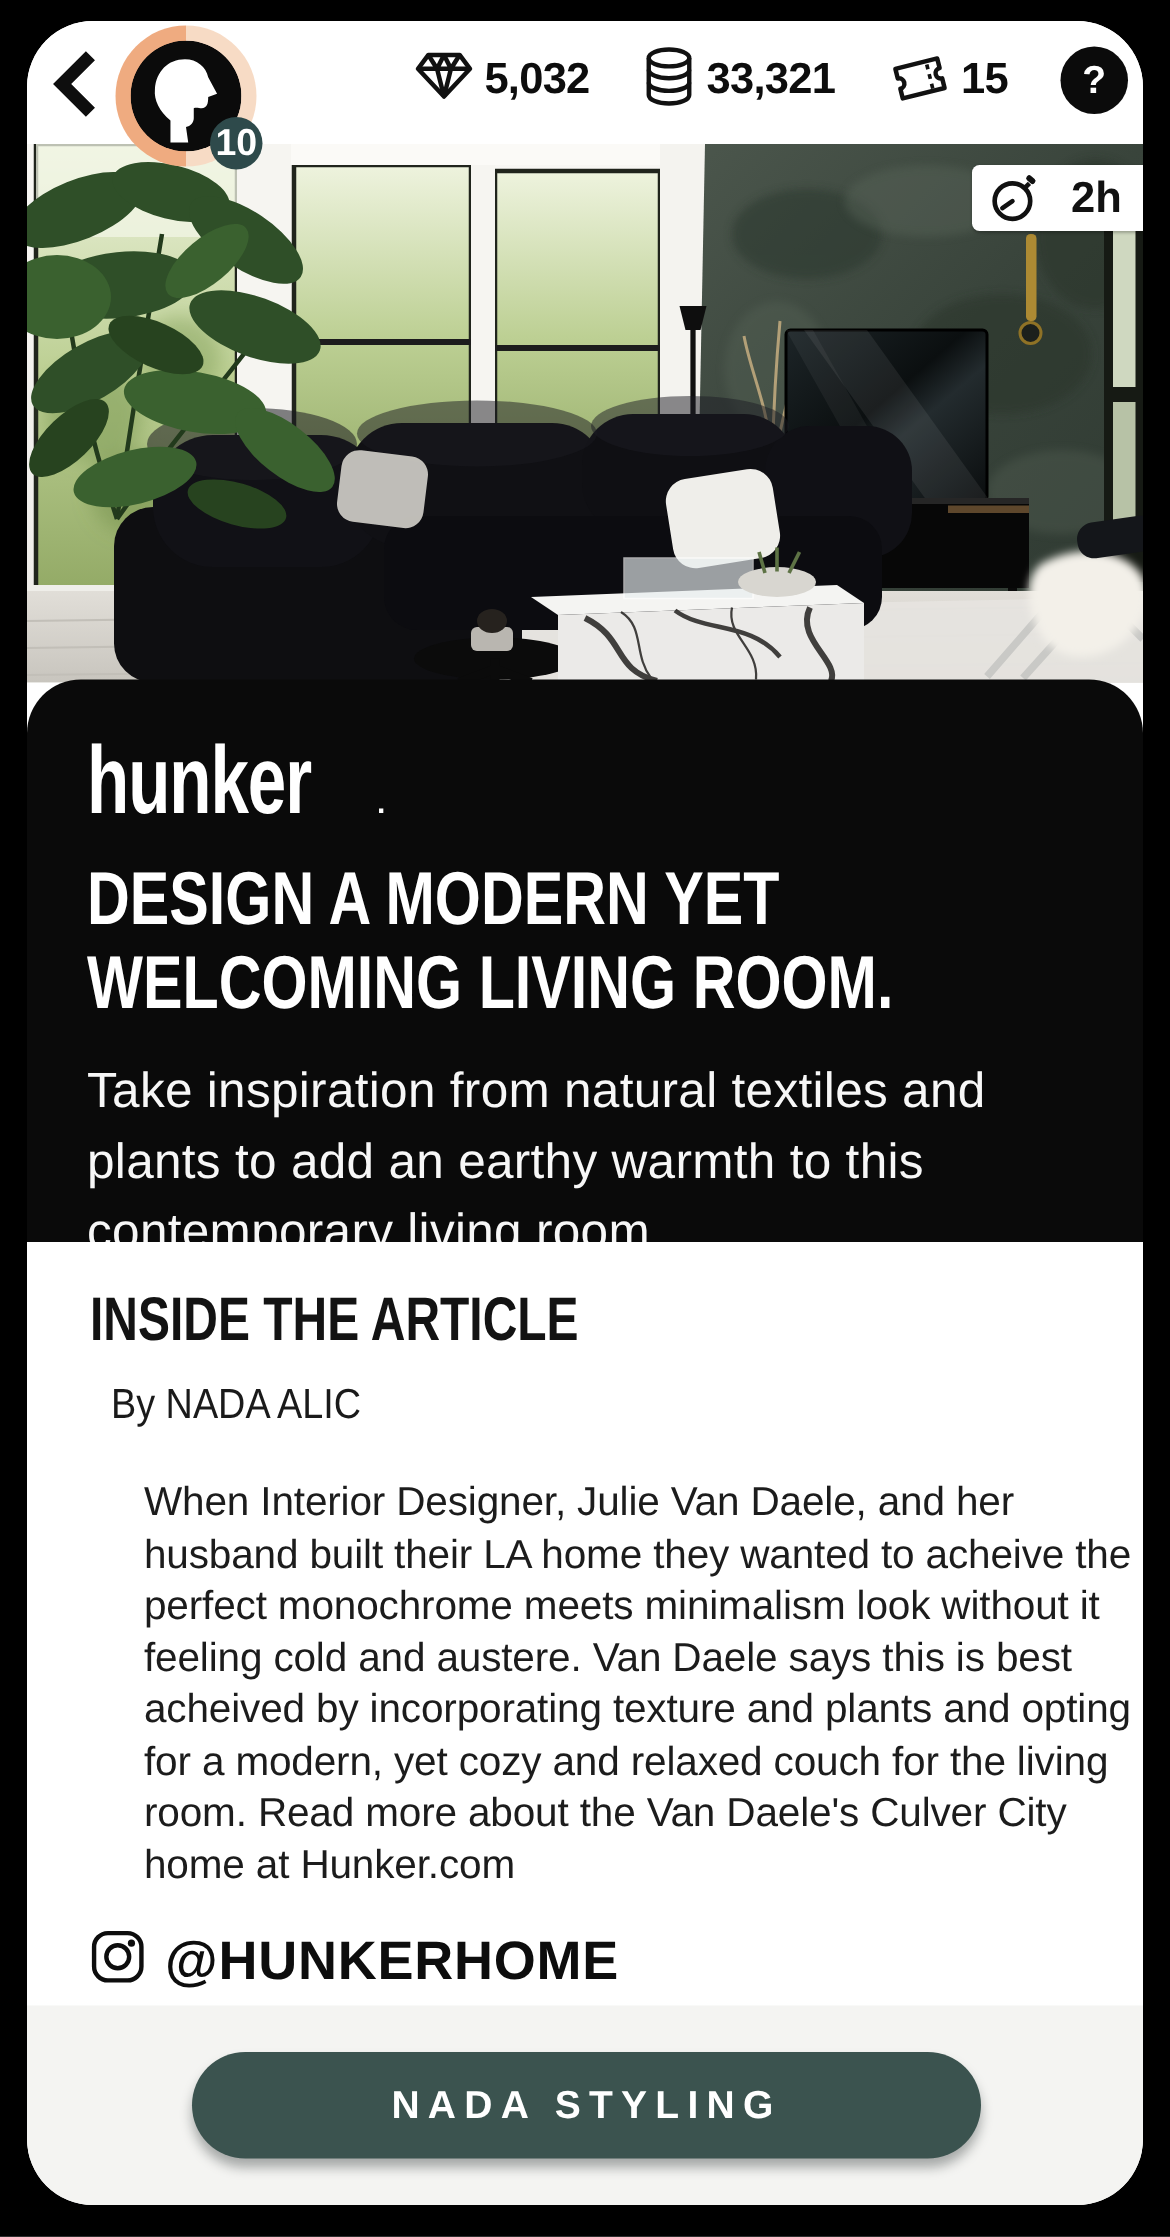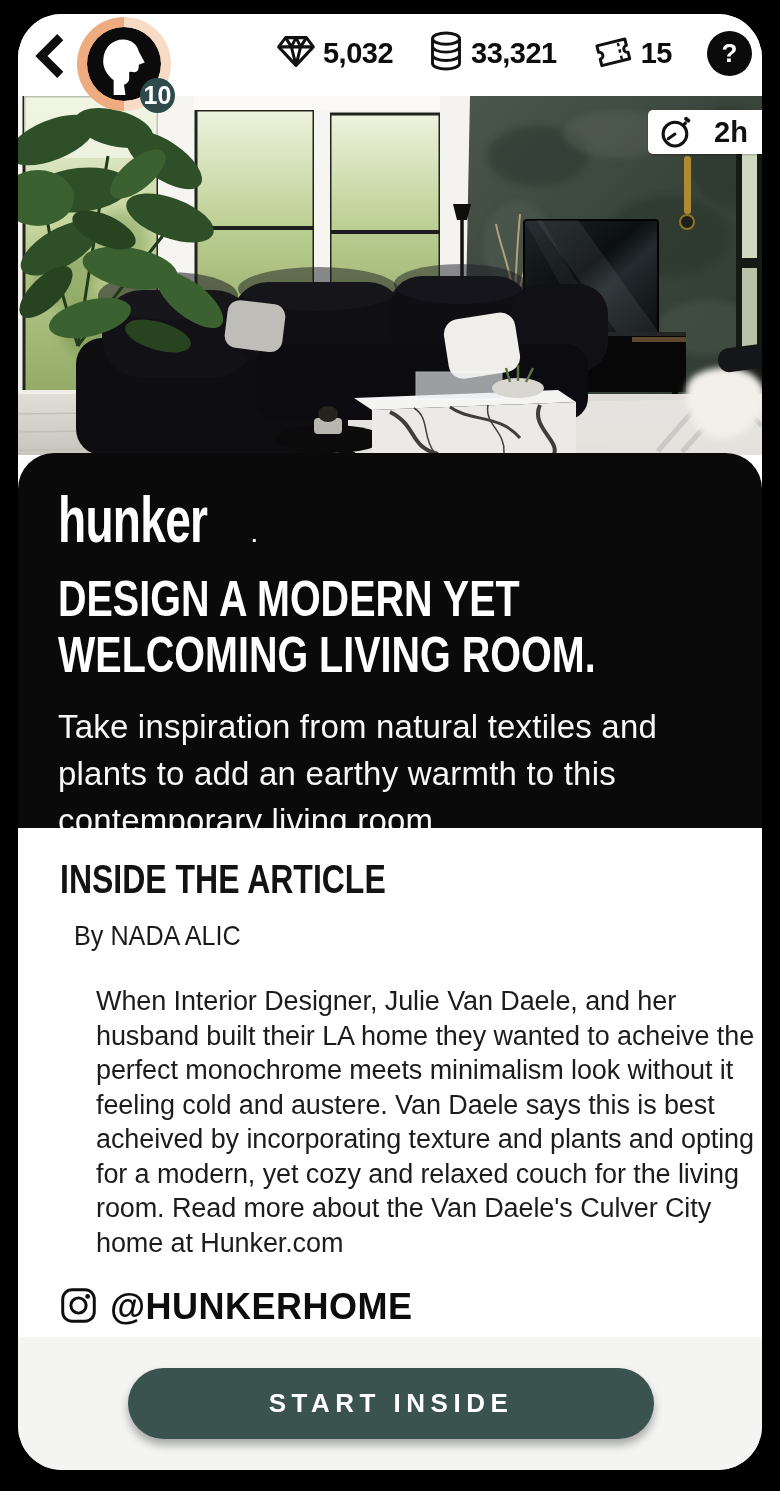--- a/index.html
+++ b/index.html
@@ -341,17 +341,17 @@
                 <circle cx="17" cy="17" r="7"></circle>
               </g>
               <circle cx="25.4" cy="8.7" r="2.2" fill="#0d0d0d"></circle>
             </svg>
         </span>
         <span class="insta-handle">@HUNKERHOME</span>
       </div>
     </div>
 
     <div class="footer">
-      <button class="start-btn">START INSIDE</button>
+      <button class="start-btn">NADA STYLING</button>
     </div>
 
   </div>
 </div>
 
 </body></html>

